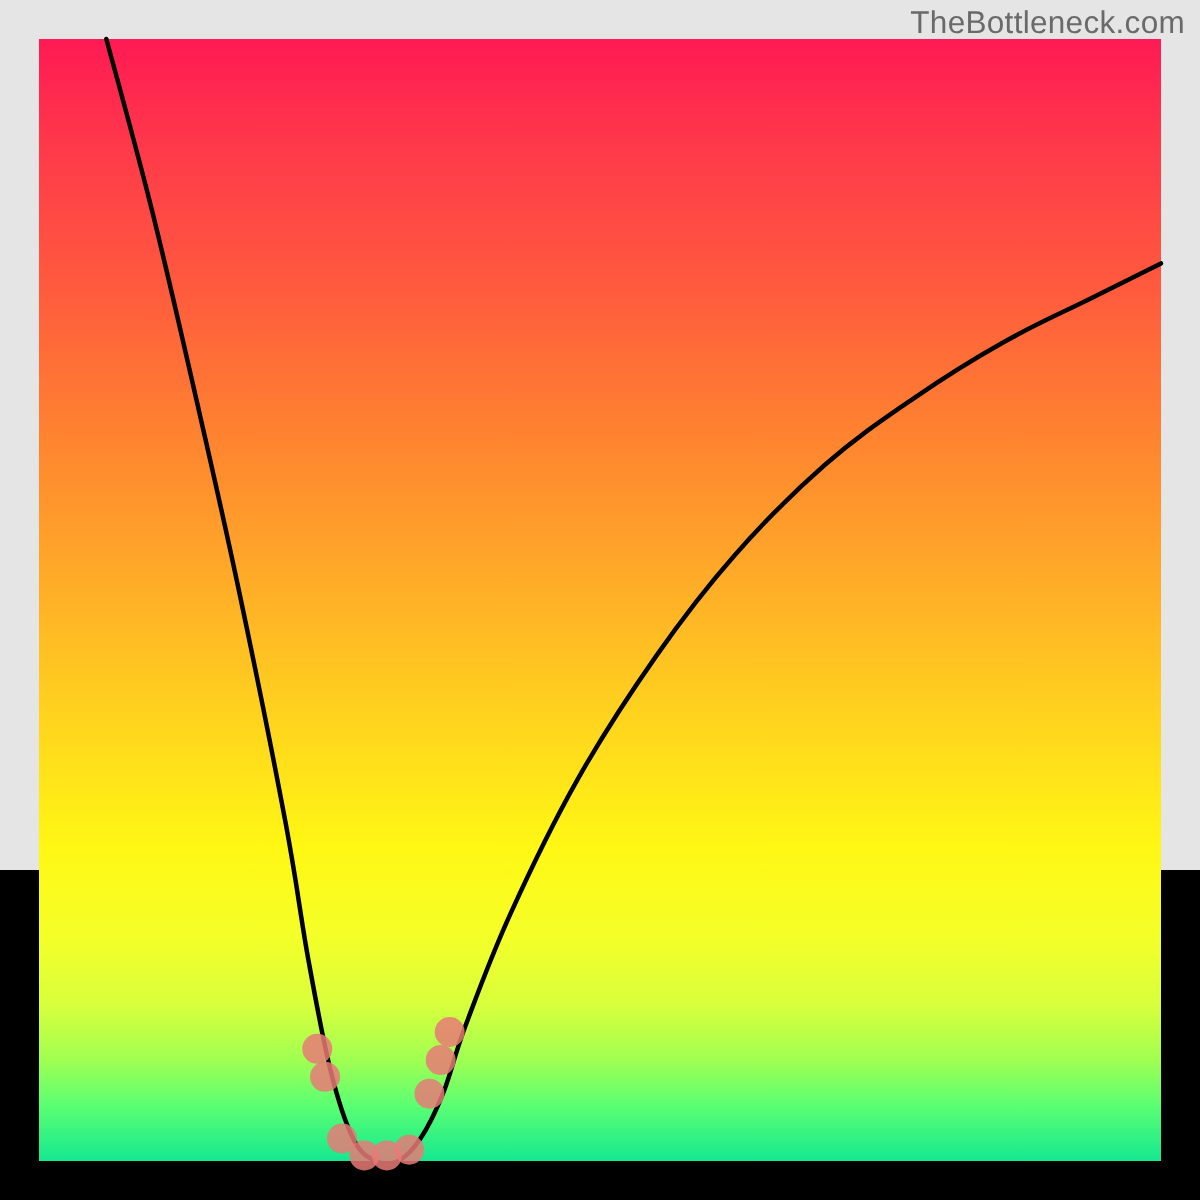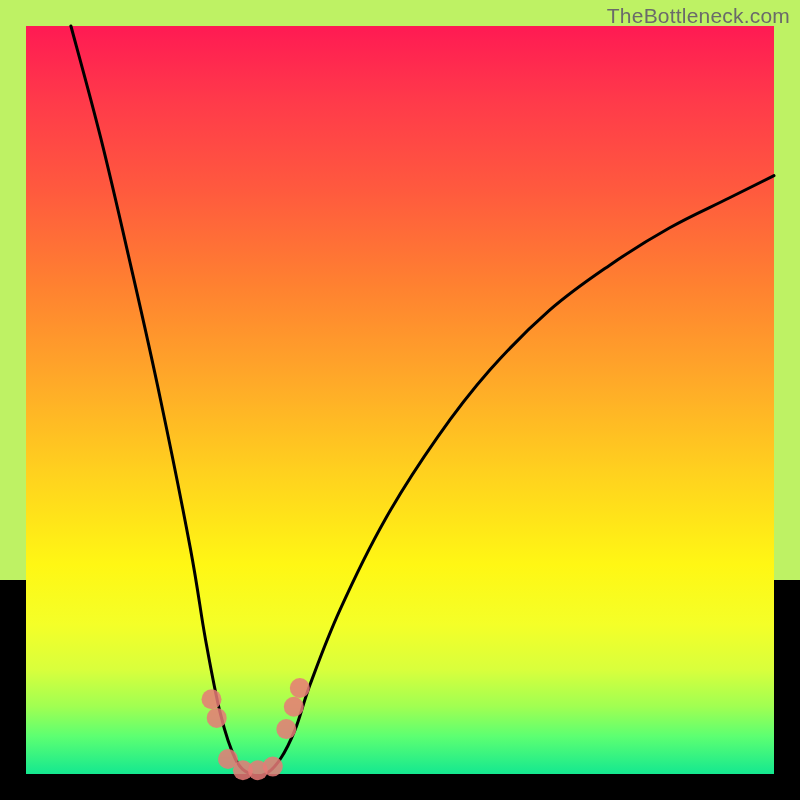--- a/index.html
+++ b/index.html
@@ -10,21 +10,21 @@
     background: #000;
     font-family: Arial, Helvetica, sans-serif;
     overflow: hidden;
   }
   .frame {
     position: absolute;
     left: 0;
     top: 0;
     width: 800px;
     height: 580px;
-    background: #bef264;
+    background: #e5e5e5;
   }
   .plot {
     position: absolute;
     left: 26px;
     top: 26px;
     width: 748px;
     height: 748px;
     
     background: linear-gradient(
       to bottom,

